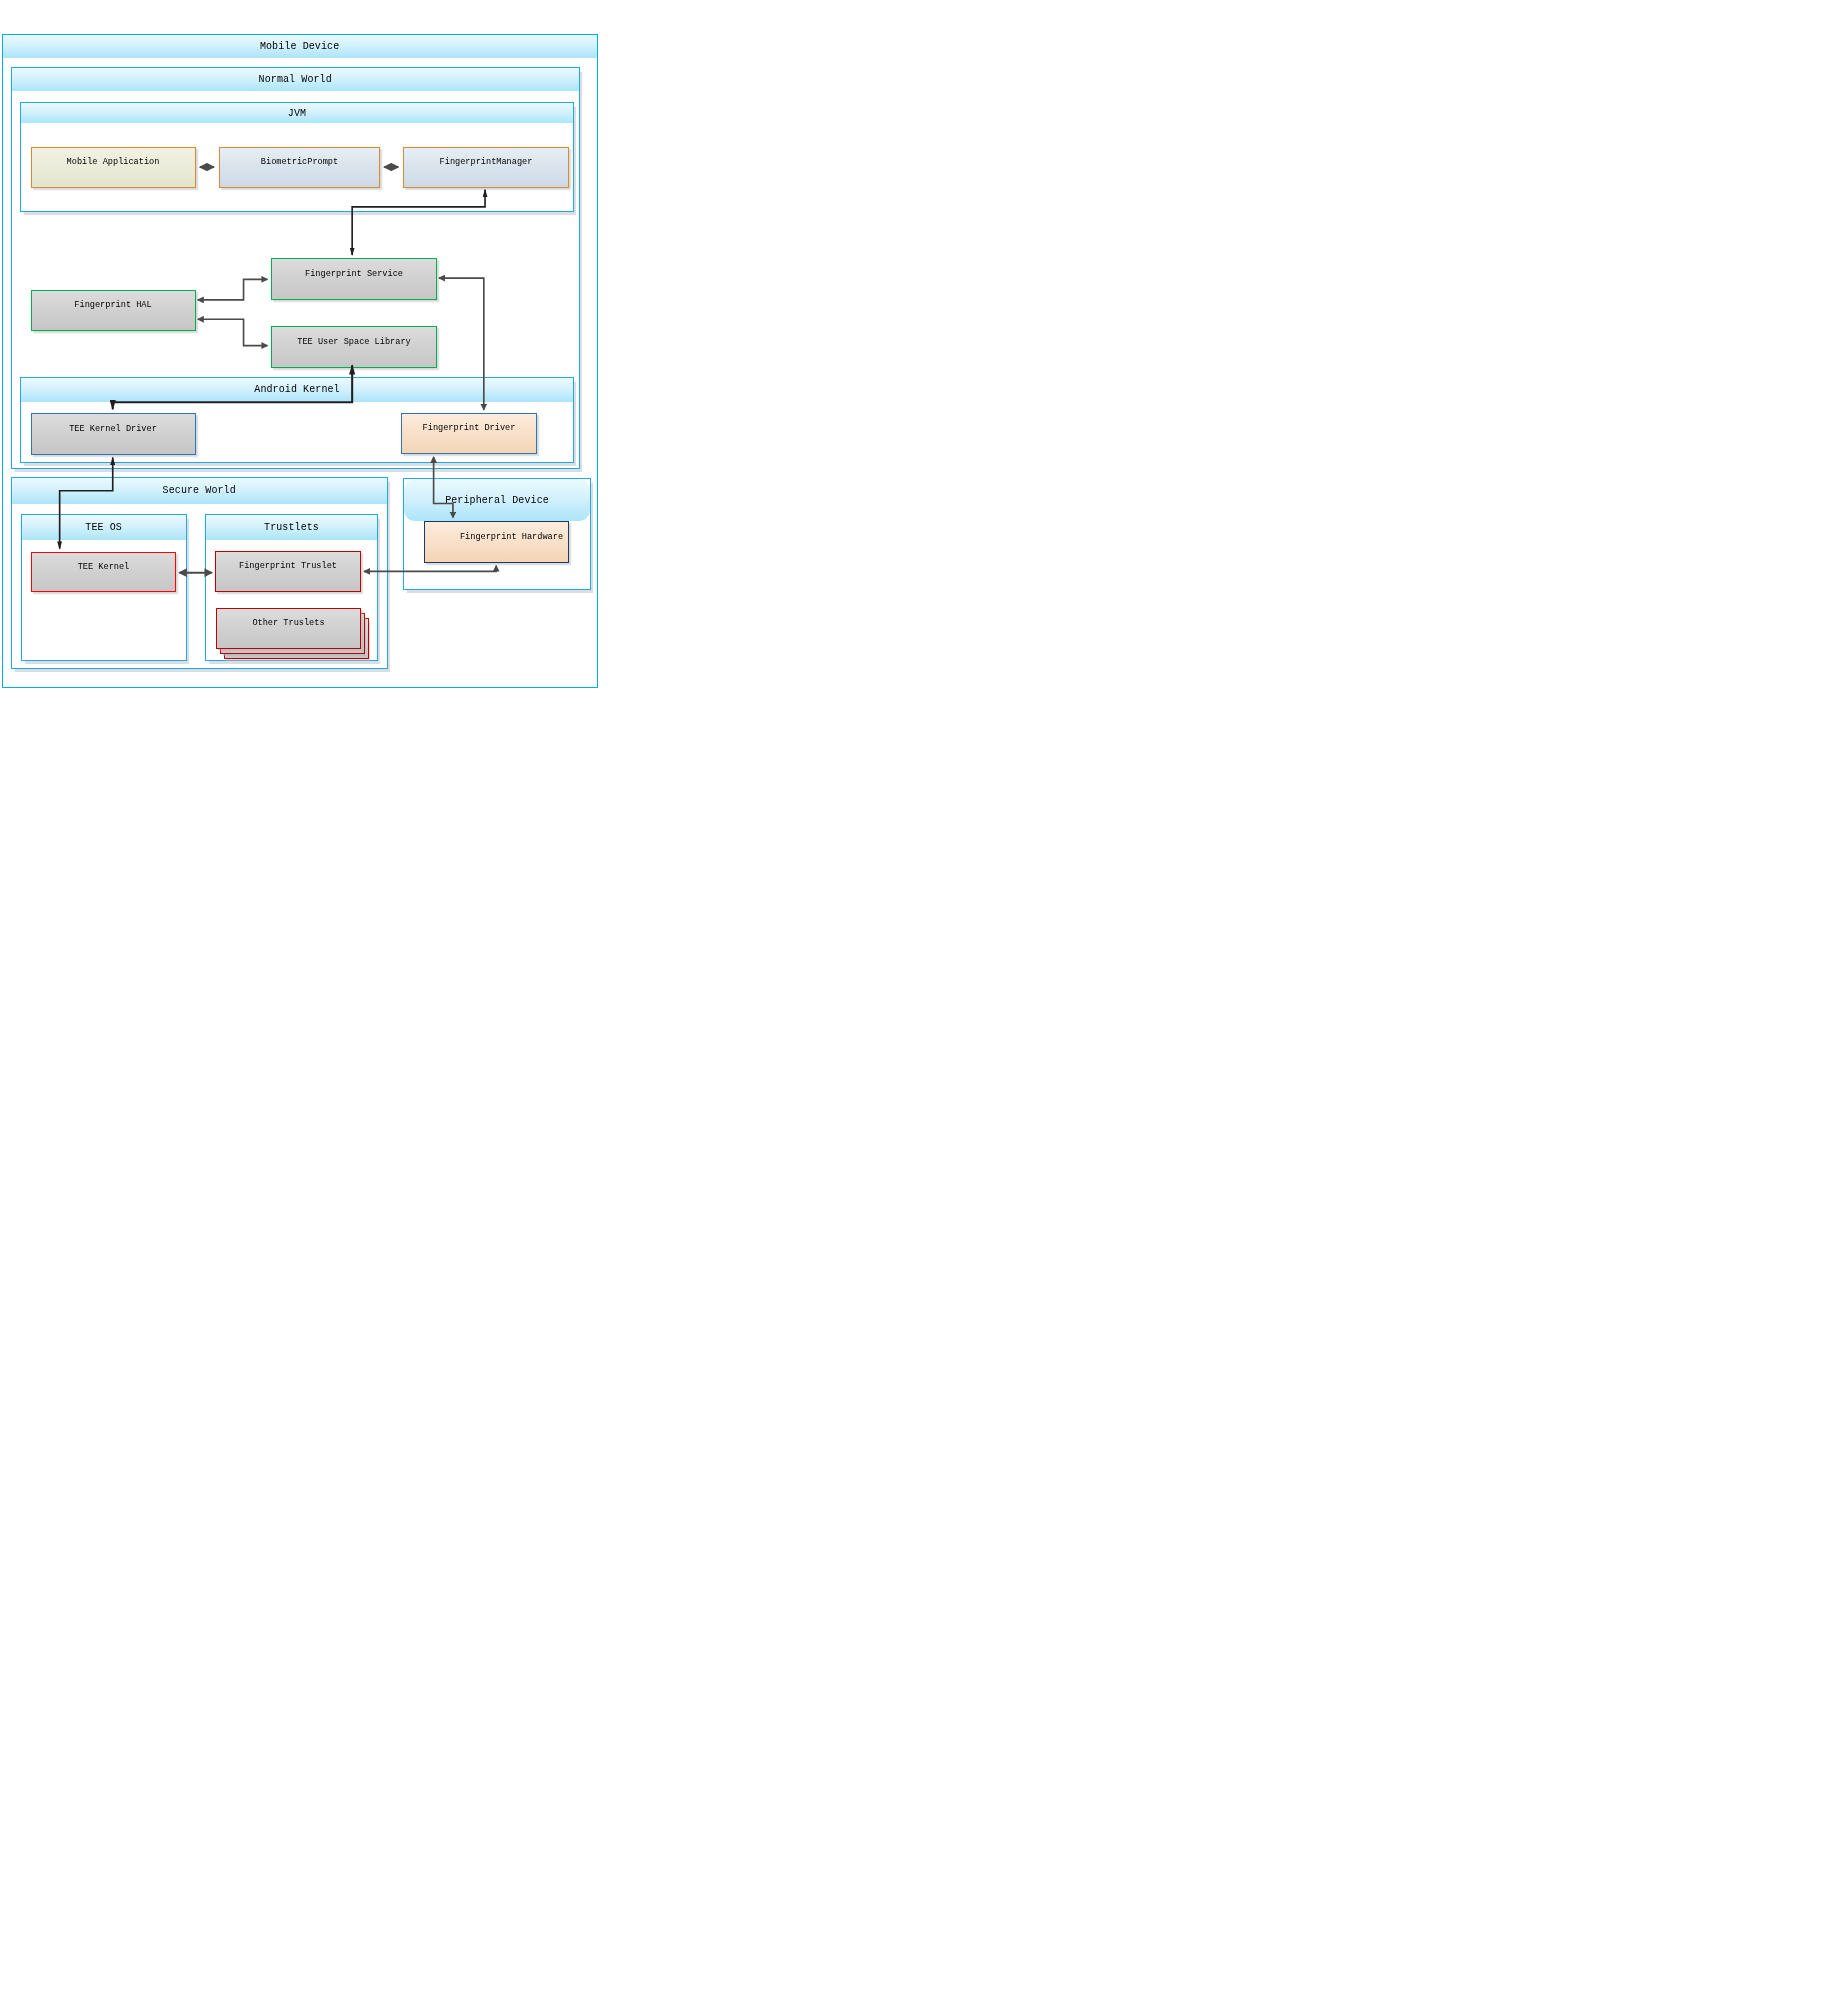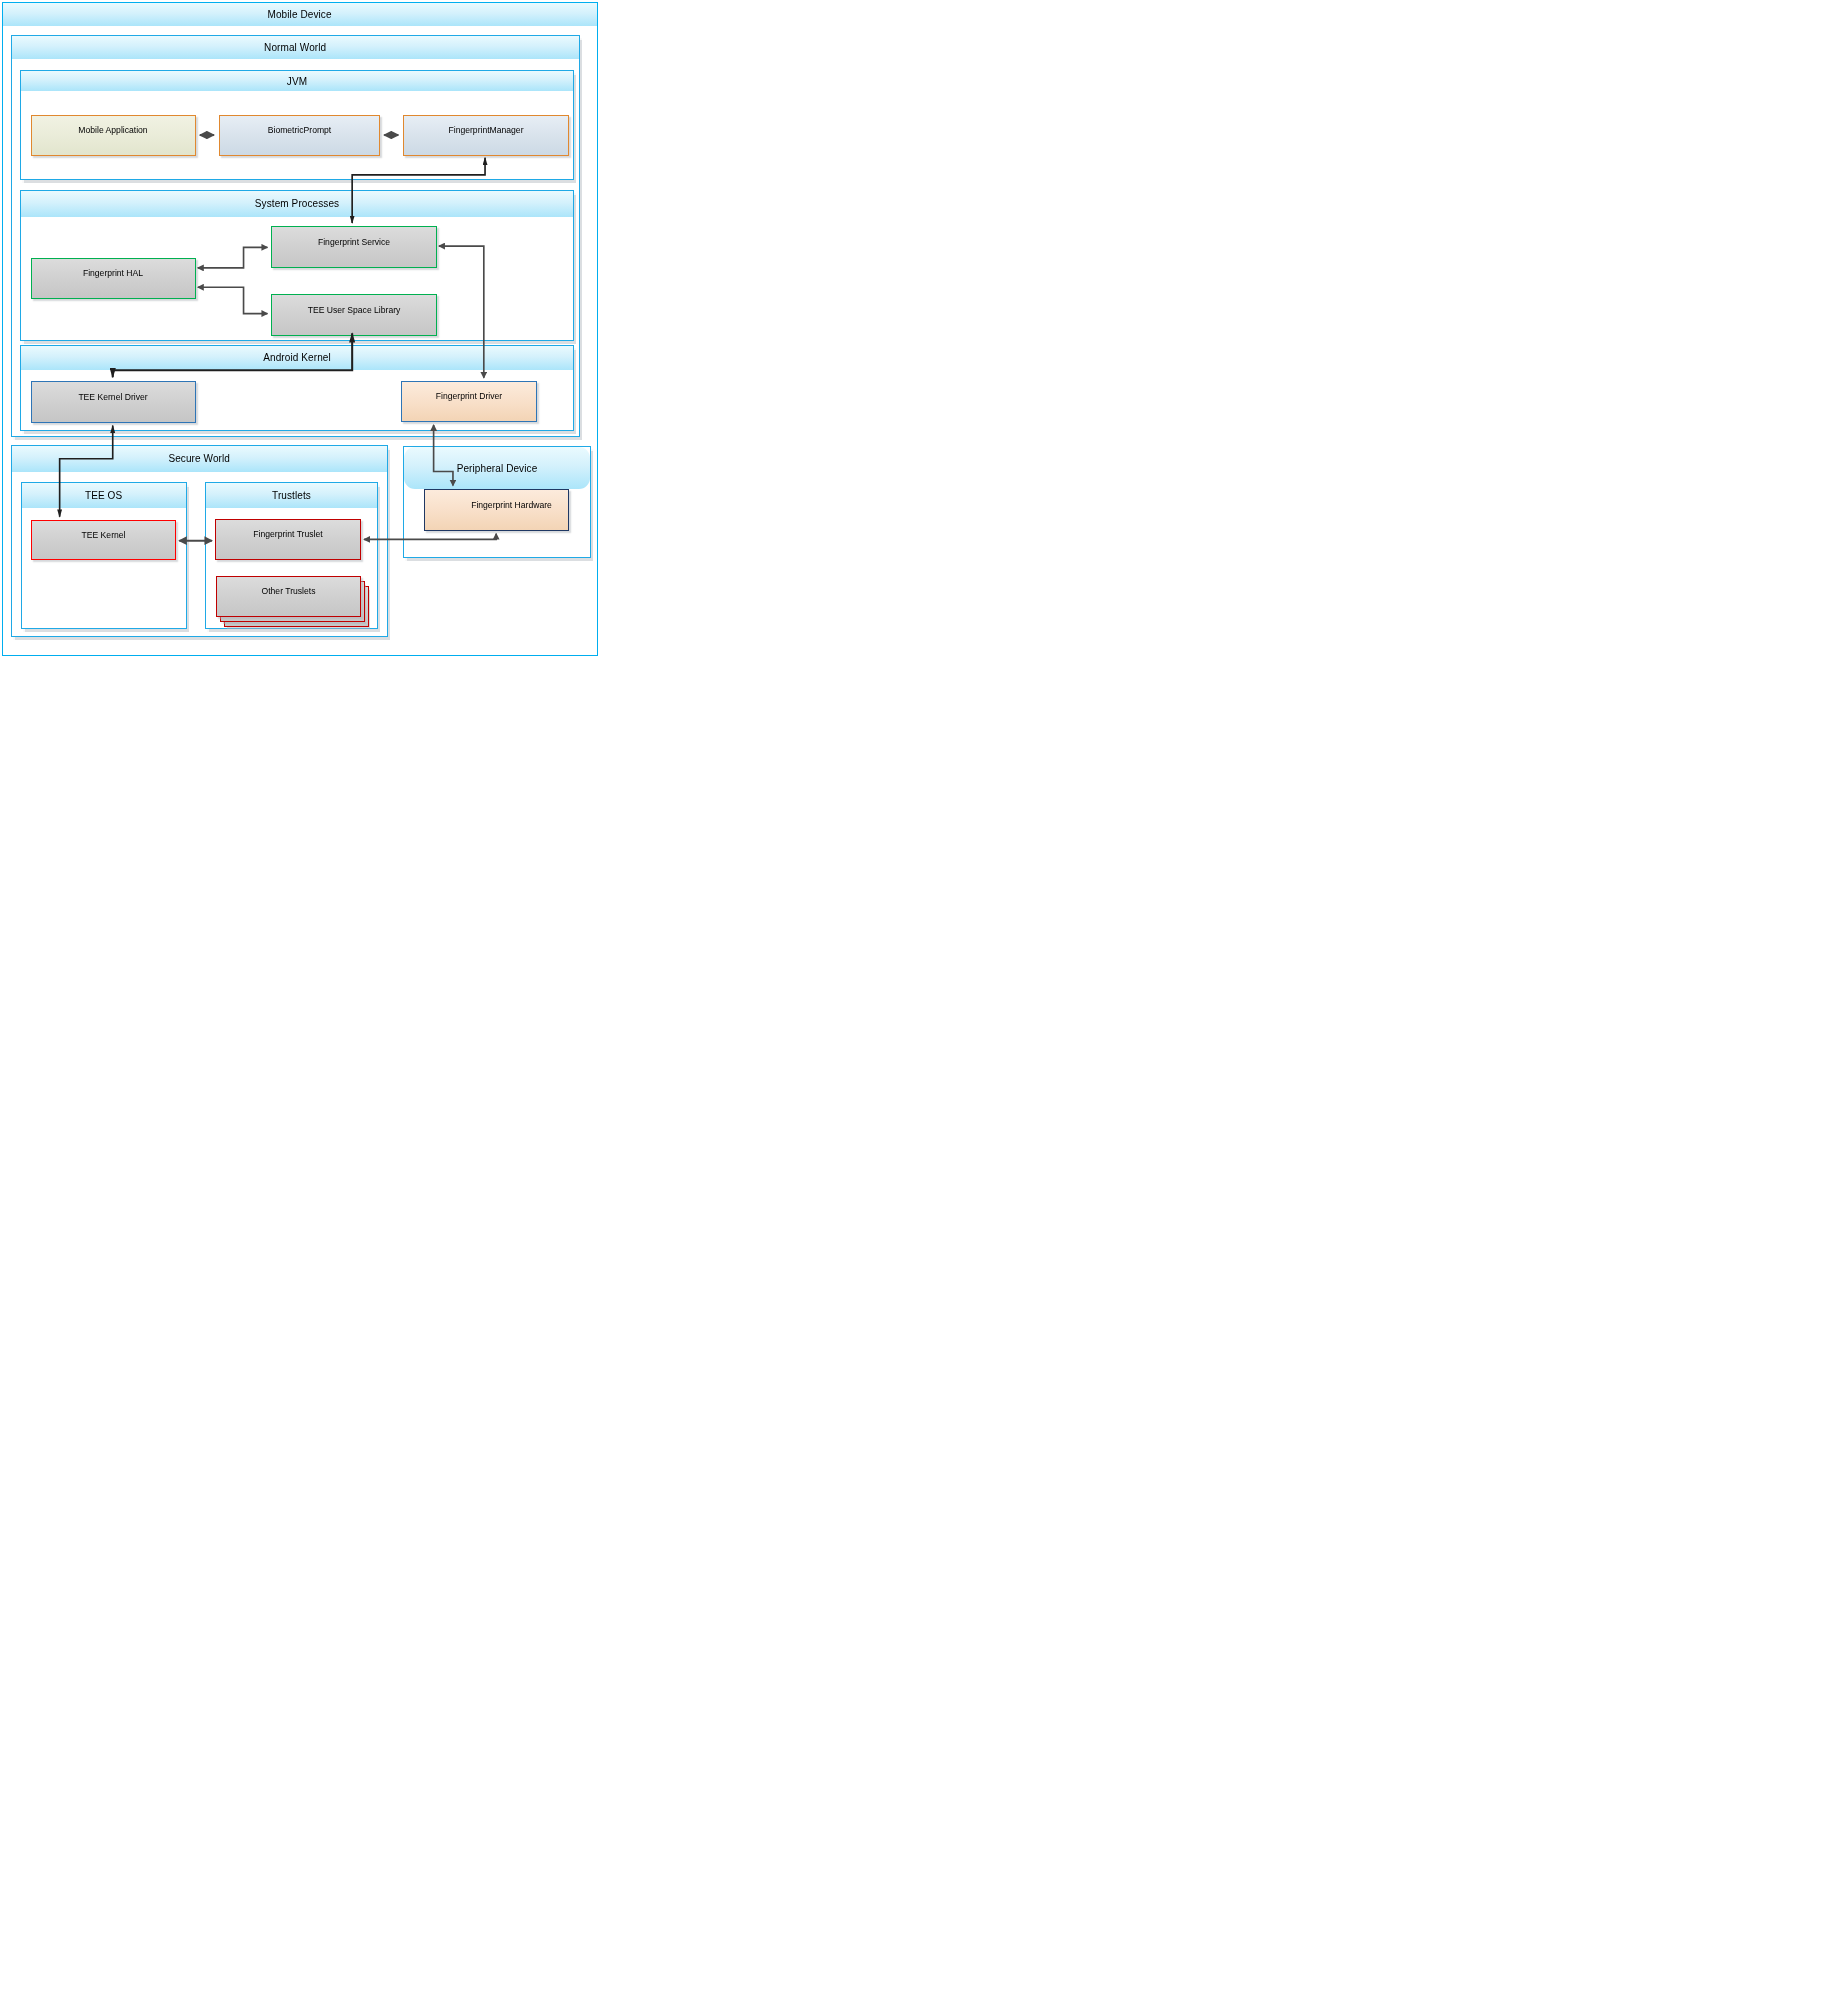--- a/index.html
+++ b/index.html
@@ -1,18 +1,18 @@
 <!DOCTYPE html>
 <html style="font-size:6.6px"><head>
 <meta charset="utf-8">
 <style>
   html,body{margin:0;padding:0;background:#ffffff;}
   #canvas{
     position:relative;width:599px;height:658px;background:#ffffff;overflow:hidden;
-    font-family:Liberation Sans, sans-serif;color:#000;
+    font-family:Liberation Mono, monospace;color:#000;margin-top:32px;
   }
   .container{
     position:absolute;background:#ffffff;
     border:0.8px solid #1fa9e6;
     box-shadow:2.1px 2.5px 0.8px rgba(190,195,200,0.55);
     box-sizing:border-box;
   }
   .container.outer{border-color:#00aeef;box-shadow:none;}
   .hdr{
     width:100%;display:flex;align-items:center;justify-content:center;
@@ -53,25 +53,20 @@
       <span>Normal World</span>
     </div>
   </div>
 
   <div class="container" style="left:20px;top:70px;width:554px;height:110px;">
     <div class="hdr" style="height:20px;">
       <span>JVM</span>
     </div>
   </div>
 
-  <div class="container" style="left:20px;top:190px;width:554px;height:151px;">
-    <div class="hdr" style="height:25.5px;">
-      <span>System Processes</span>
-    </div>
-  </div>
 
   <div class="container" style="left:20px;top:345px;width:554px;height:86px;">
     <div class="hdr" style="height:23.5px;">
       <span>Android Kernel</span>
     </div>
   </div>
 
   <div class="container" style="left:10.7px;top:445px;width:377px;height:192px;">
     <div class="hdr" style="height:25.5px;">
       <span>Secure World</span>

